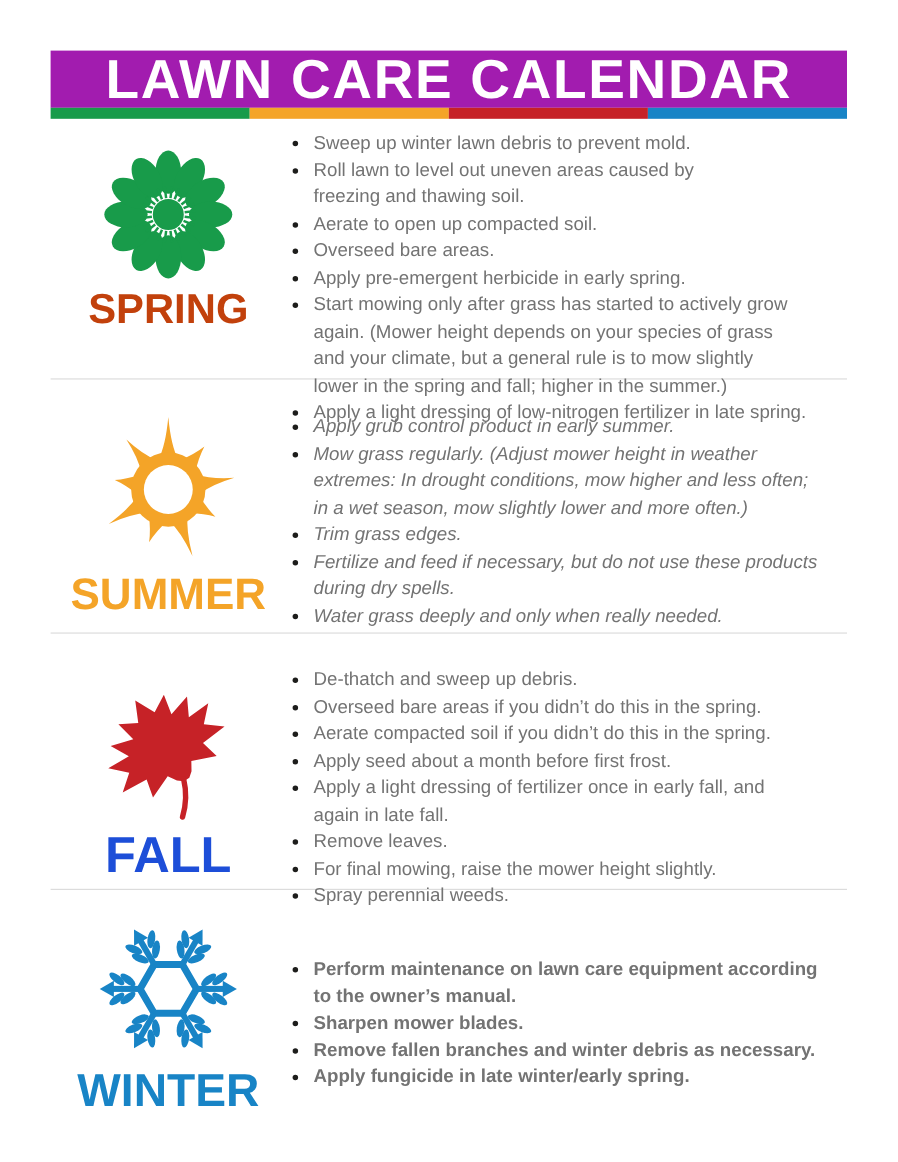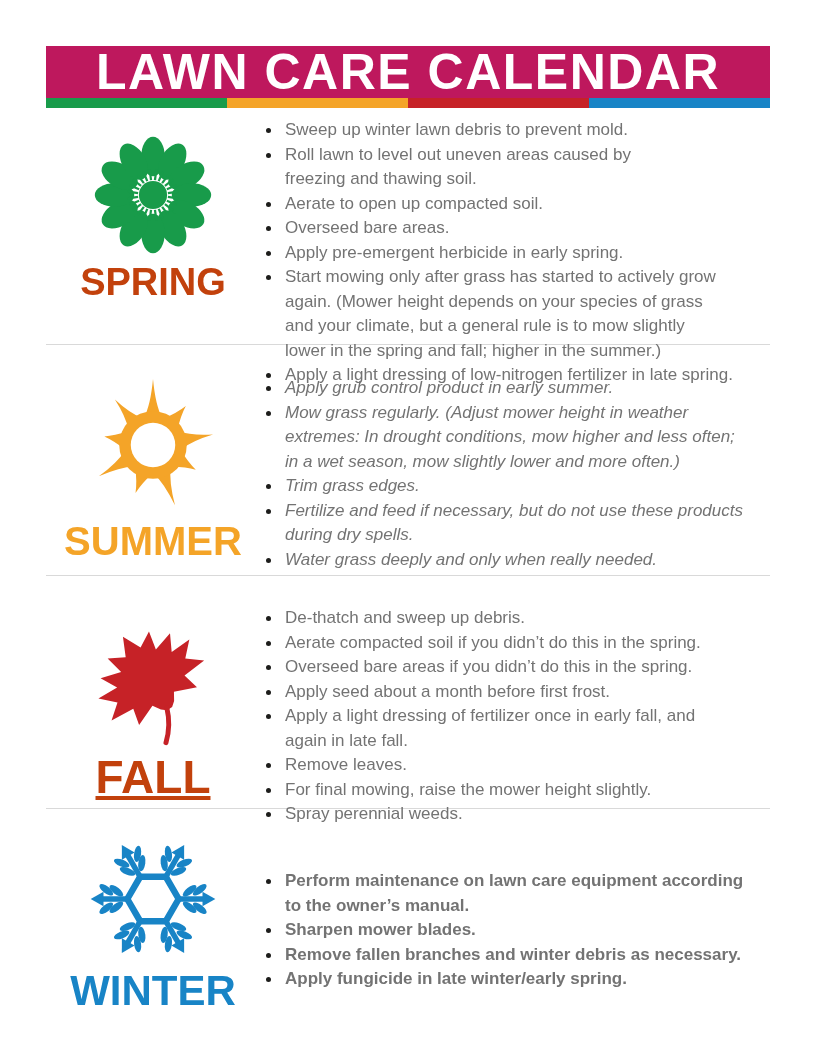--- a/index.html
+++ b/index.html
@@ -75,21 +75,21 @@
   .task-text {
     font-size:17px; line-height:24.5px;
     color:#737373;
     white-space:pre-line;
   }
 </style>
 </head>
 <body>
 
 <div class="page">
-  <header class="titlebar" style="background: #be185d;">
+  <header class="titlebar" style="background: #a21caf;">
     <h1 class="title" style="color: rgb(255, 255, 255);">LAWN CARE CALENDAR</h1>
   </header>
   <div class="stripe">
       <span style="background: rgb(24, 155, 74);"></span>
       <span style="background: rgb(244, 164, 40);"></span>
       <span style="background: rgb(198, 34, 39);"></span>
       <span style="background: rgb(24, 132, 198);"></span>
     </div>
   <main class="sections">
   <section class="season-row row-spring">
@@ -228,36 +228,36 @@
   <hr class="divider">
 
   <section class="season-row row-fall">
     <div class="icon-col">
       <div class="season-icon"><svg width="138" height="138" viewBox="-70 -70 140 140">
               <g transform="rotate(-33)" fill="#c62227">
                 <path d="M0 -56 L9 -37 25 -46 21 -27 42 -33 33 -16 55 -17 41 -3 56 9 31 11 35 28 13 19 8 27 3 31 -3 31 -8 27 -13 19 -35 28 -31 11 -56 9 -41 -3 -55 -17 -33 -16 -42 -33 -21 -27 -25 -46 -9 -37 Z"></path>
                 <path d="M-2 29 Q-8 46 -22 58" fill="none" stroke="#c62227" stroke-width="5" stroke-linecap="round"></path>
               </g>
             </svg></div>
-      <div class="season-label" style="color: #c2410c; text-decoration: underline;">FALL</div>
+      <div class="season-label" style="color: #1d4ed8;">FALL</div>
     </div>
     <ul class="task-list">
   <li class="task-item">
     <span class="bullet-dot"></span>
     <span class="task-text">De-thatch and sweep up debris.</span>
   </li>
 
   <li class="task-item">
     <span class="bullet-dot"></span>
+    <span class="task-text">Overseed bare areas if you didn’t do this in the spring.</span>
+  </li>
+
+  <li class="task-item">
+    <span class="bullet-dot"></span>
     <span class="task-text">Aerate compacted soil if you didn’t do this in the spring.</span>
-  </li>
-
-  <li class="task-item">
-    <span class="bullet-dot"></span>
-    <span class="task-text">Overseed bare areas if you didn’t do this in the spring.</span>
   </li>
 
   <li class="task-item">
     <span class="bullet-dot"></span>
     <span class="task-text">Apply seed about a month before first frost.</span>
   </li>
 
   <li class="task-item">
     <span class="bullet-dot"></span>
     <span class="task-text">Apply a light dressing of fertilizer once in early fall, and

